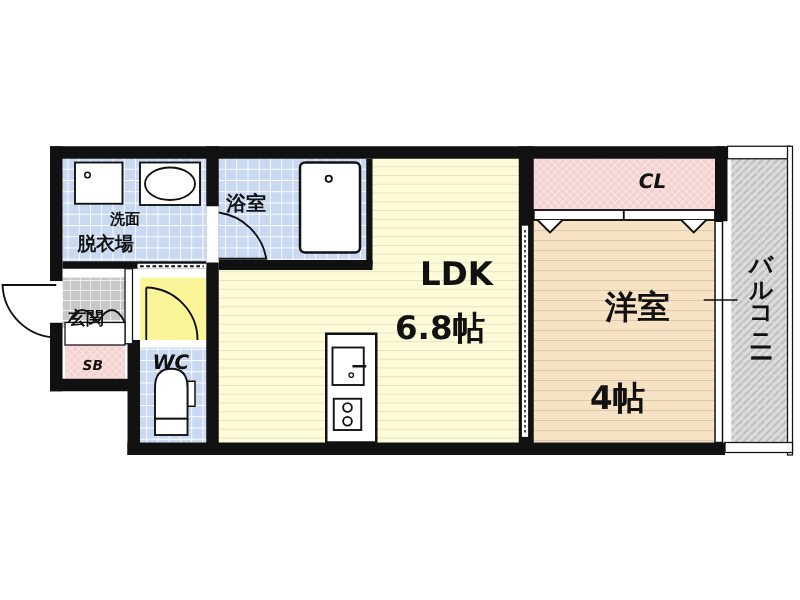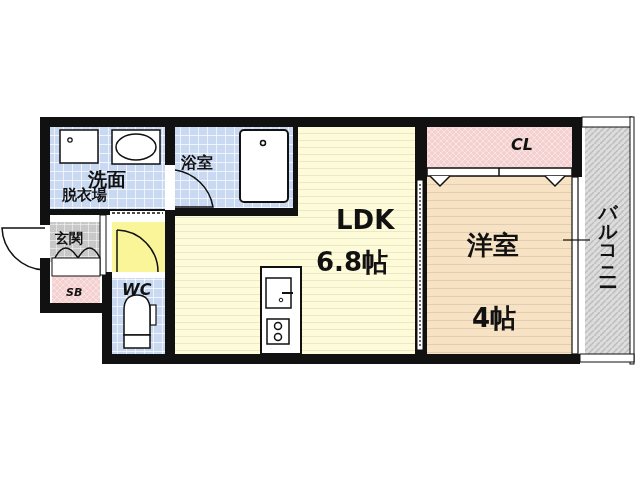--- a/index.html
+++ b/index.html
@@ -107,24 +107,24 @@
 
   <rect x="261" y="267" width="40" height="87" fill="#fff" stroke="#111" stroke-width="2"></rect>
   <rect x="266" y="278" width="25" height="30" fill="#fff" stroke="#111" stroke-width="1.5"></rect>
   <line x1="282" y1="293" x2="293" y2="293" stroke="#111" stroke-width="2"></line>
   <circle cx="281" cy="300" r="1.8" fill="none" stroke="#111" stroke-width="1"></circle>
   <rect x="267" y="319" width="22" height="25" fill="#fff" stroke="#111" stroke-width="1.5"></rect>
   <circle cx="278" cy="326" r="3.5" fill="none" stroke="#111" stroke-width="1.5"></circle>
   <circle cx="278" cy="337" r="3.5" fill="none" stroke="#111" stroke-width="1.5"></circle>
 </svg>
 
-<div class="lbl" style="left:88px;top:167px;font-size:19px;">洗面</div>
+<div class="lbl" style="left:88px;top:167px;font-size:12px;">洗面</div>
 <div class="lbl" style="left:62px;top:186px;font-size:15px;">脱衣場</div>
 <div class="lbl" style="left:181px;top:133px;font-size:16px;margin-top:20px;">浴室</div>
-<div class="lbl" style="left:55px;top:230px;font-size:14px;">玄関</div>
+<div class="lbl" style="left:55px;top:246px;font-size:14px;">玄関</div>
 <div class="lbl" style="left:66px;top:286px;font-size:11px;font-style:italic;text-align:right;">SB</div>
 <div class="lbl" style="left:122px;top:280px;font-size:16px;font-style:italic;text-align:right;">WC</div>
 <div class="lbl" style="left:318px;top:205px;font-size:26px;margin-left:18px;">LDK</div>
 <div class="lbl" style="left:316px;top:245px;font-size:26px;">6.8帖</div>
 <div class="lbl" style="left:477px;top:135px;font-size:16px;font-style:italic;margin-left:34px;">CL</div>
-<div class="lbl" style="left:467px;top:228px;font-size:26px;">洋室</div>
+<div class="lbl" style="left:484px;top:228px;font-size:26px;">洋室</div>
 <div class="lbl" style="left:472px;top:265px;font-size:26px;margin-top:36px;">4帖</div>
 <div class="lbl" style="left:596px;top:190px;font-size:19px;writing-mode:vertical-rl;">バルコニー</div>
 
 </body></html>

